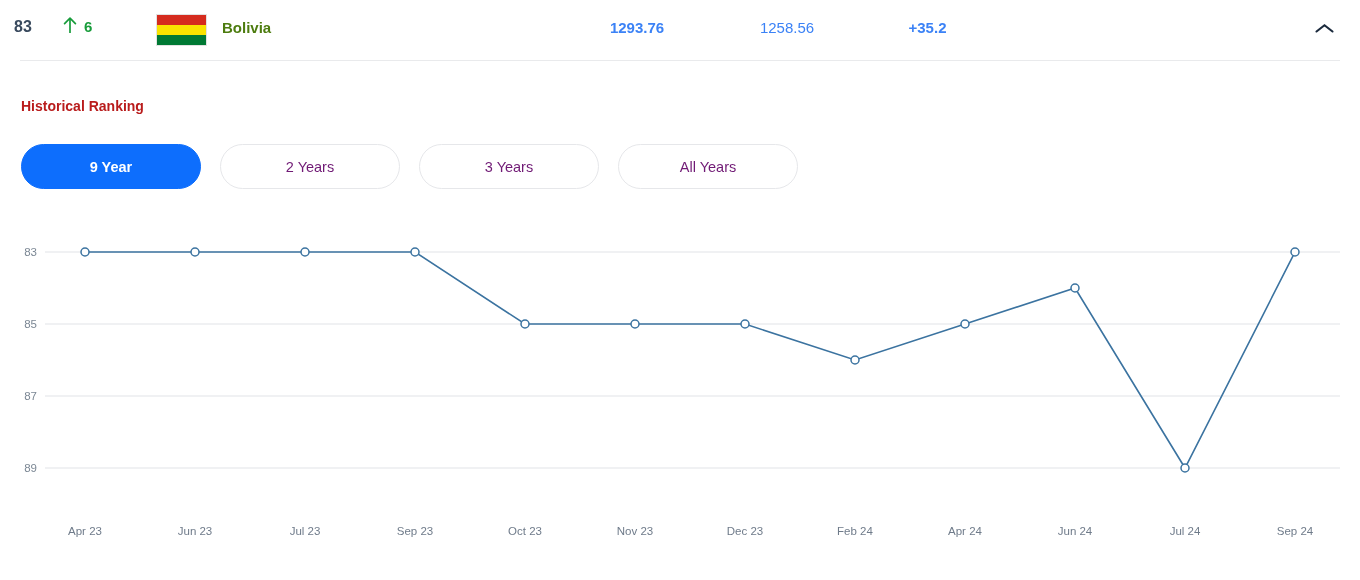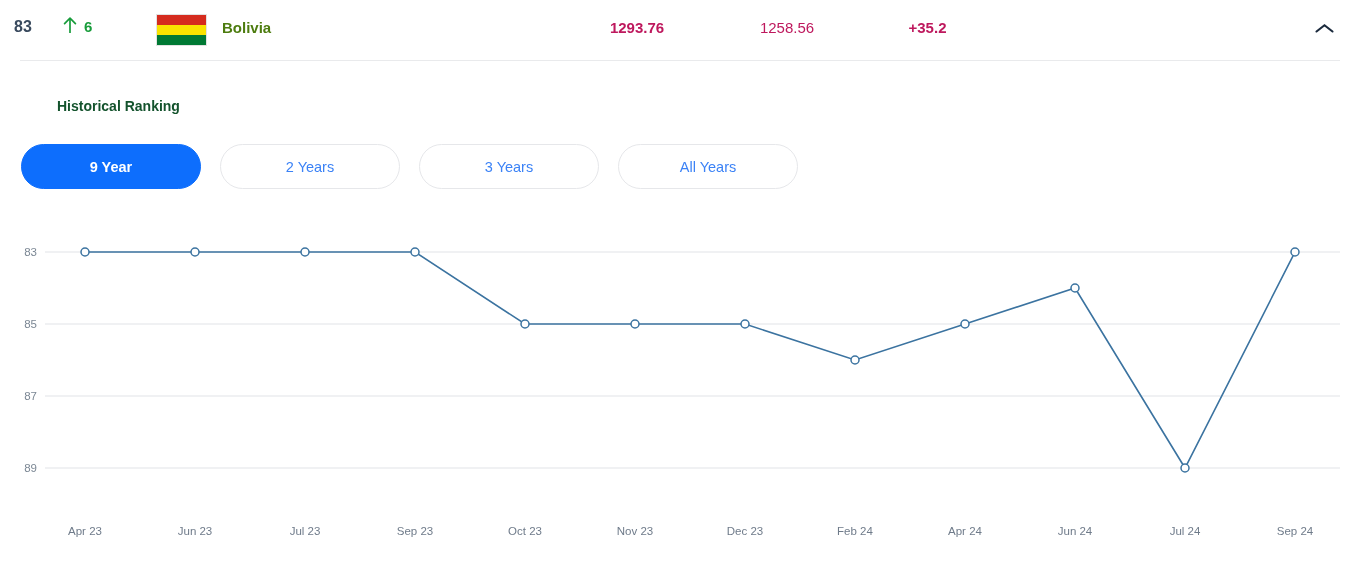--- a/index.html
+++ b/index.html
@@ -34,54 +34,54 @@
     width: 51px; height: 32px;
     border: 1px solid #e2e2e2;
   }
   .flag-stripe { width: 100%; height: 33.3333%; }
   .hdr-country {
     position: absolute; left: 222px; top: 19px;
     font-size: 15px; font-weight: 700; color: #4d7c0f;
   }
   .hdr-num {
     position: absolute; top: 19px;
-    font-size: 15px; color: #be185d;
+    font-size: 15px; color: #3b82f6;
     text-align: center;
   }
   .hdr-num.n1 { left: 562px; width: 150px; font-weight: 700; }
   .hdr-num.n2 { left: 712px; width: 150px; font-weight: 400; text-align: center; }
   .hdr-num.n3 { left: 856px; width: 143px; font-weight: 700; }
   .collapse-btn {
     position: absolute; right: 20px; top: 14px;
     width: 32px; height: 32px;
     display: flex; align-items: center; justify-content: center;
     cursor: pointer; background: none; border: none; padding: 0;
   }
   .hdr-divider {
     position: absolute; left: 20px; top: 60px;
     width: 1320px; height: 1px; background: #e9eaec;
   }
 
   
   .section-title {
     position: absolute; left: 21px; top: 98px;
-    font-size: 14px; font-weight: 700; color: #14532d; margin-left: 36px;
+    font-size: 14px; font-weight: 700; color: #b91c1c;
   }
 
   
   .tabs {
     position: absolute; left: 21px; top: 144px;
     display: flex; gap: 19px;
   }
   .tab {
     width: 180px; height: 45px;
     border-radius: 23px;
     border: 1px solid #e6e7ea;
     background: #ffffff;
-    color: #3b82f6;
+    color: #701a75;
     font-size: 14.5px;
     font-family: "Liberation Sans", sans-serif;
     display: flex; align-items: center; justify-content: center;
     cursor: pointer;
     padding: 0;
   }
   .tab.active {
     background: #0d6efd;
     border-color: #0d6efd;
     color: #ffffff;

